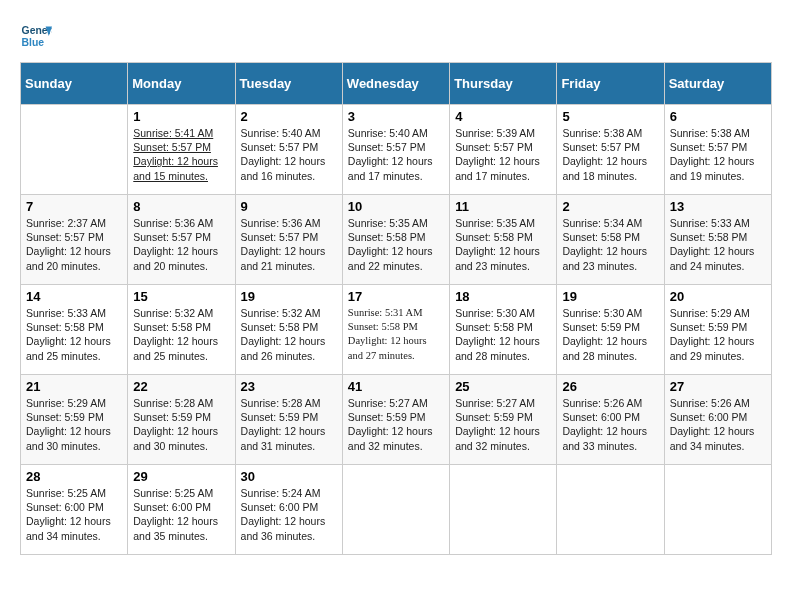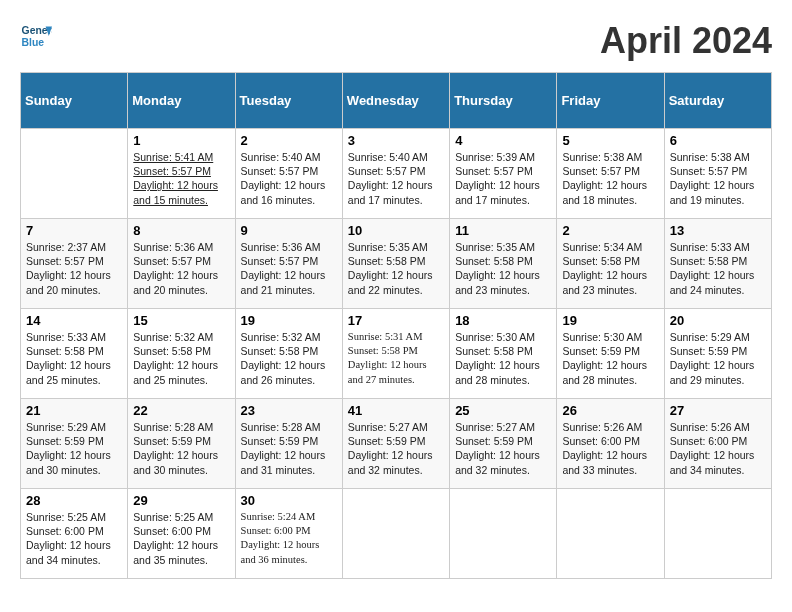--- a/index.html
+++ b/index.html
@@ -38,21 +38,21 @@
       color: #555;
     }
     table {
       width: 100%;
       border-collapse: collapse;
       font-size: 11px;
     }
     thead tr th {
       background-color: #2471a3;
       color: #fff;
-      padding: 20px 4px;
+      padding: 13px 4px;
       text-align: left;
       font-size: 13px;
       font-weight: bold;
       border: 1px solid #ccc;
     }
     tbody tr td {
       border: 1px solid #ccc;
       vertical-align: top;
       padding: 4px 5px;
       min-height: 80px;
@@ -80,21 +80,20 @@
 
 <div class="header-section">
   <div class="logo">
     <svg class="logo-icon" viewBox="0 0 40 40">
       <text x="2" y="18" font-size="13" font-weight="bold" fill="#1a5276">General</text>
       <text x="2" y="32" font-size="13" font-weight="bold" fill="#2e86c1">Blue</text>
       <polygon points="32,8 40,8 36,20" fill="#2e86c1"></polygon>
     </svg>
   </div>
   <div class="title-section">
-    <div class="main-title">April 2024</div>
   </div>
 </div>
 
 <table>
   <thead>
     <tr>
     <th>Sunday</th>
         <th>Monday</th>
         <th>Tuesday</th>
         <th>Wednesday</th>
@@ -312,21 +311,21 @@
         </td>
         <td>
           <div class="day-number">29</div>
           <div class="day-info" style="white-space: pre-line;">Sunrise: 5:25 AM
 Sunset: 6:00 PM
 Daylight: 12 hours
 and 35 minutes.</div>
         </td>
         <td>
           <div class="day-number">30</div>
-          <div class="day-info" style="white-space: pre-line; font-family: Liberation Serif, serif;">Sunrise: 5:24 AM
+          <div class="day-info" style="white-space: pre-line;">Sunrise: 5:24 AM
 Sunset: 6:00 PM
 Daylight: 12 hours
 and 36 minutes.</div>
         </td>
         <td class="empty-cell"></td>
         <td class="empty-cell"></td>
         <td class="empty-cell"></td>
         <td class="empty-cell"></td>
       </tr>
     </tbody>

